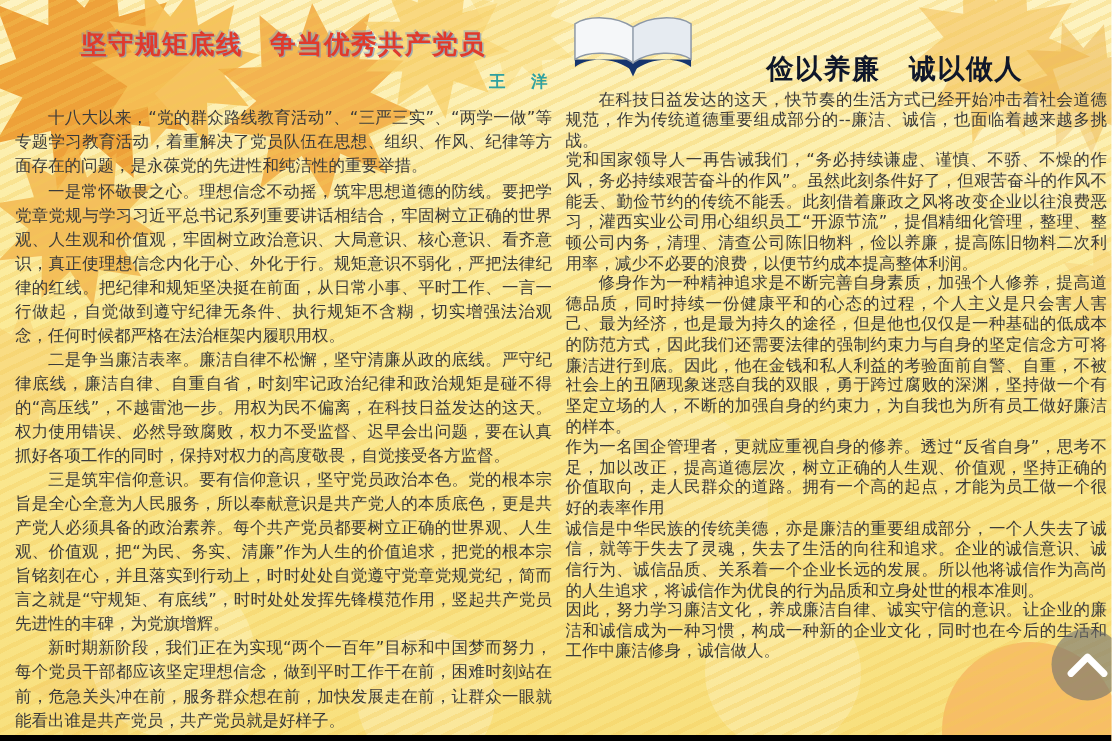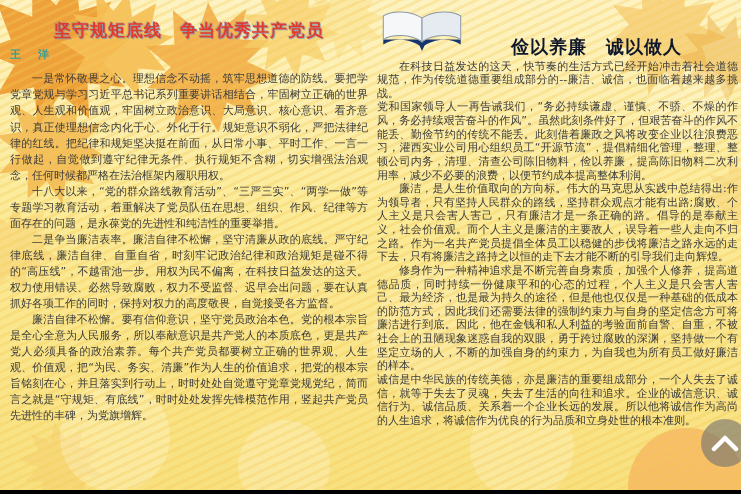--- a/index.html
+++ b/index.html
@@ -30,21 +30,21 @@
   }
   .title-left {
     margin-top:20px; color:#e03a2c;
     text-shadow:1px 1px 0 rgba(90,140,220,0.55), -1px -1px 0 rgba(90,140,220,0.35);
   }
   .title-right {
     margin-top:36px; margin-left:78px; width:calc(100% - 78px);
     color:#0f172a; font-size:18px;
   }
   .author {
-    text-align:left; font-size:11px; font-weight:bold; letter-spacing:3px;
+    text-align:right; font-size:11px; font-weight:bold; letter-spacing:3px;
     margin-top:7px;
   }
   .author-left  { color:#2fa0a0; }
   .author-right { color:#2f9e4c; margin-left:78px; width:calc(100% - 78px); margin-top:3px; }
 
   .body-left  { margin-top:9px; font-size:11px;   line-height:1.46; color:#3b3b3b; text-align:justify; }
   .body-right { margin-top:2px; font-size:11px;   line-height:1.24; color:#3b3b3b; text-align:justify; }
   .para { margin:0; }
   .para.ind { text-indent:2em; }
 
@@ -109,44 +109,46 @@
   <div class="bokeh" style="left:628px;top:428px;width:118px;height:118px;background:rgba(245,156,76,0.50)"></div>
   <div class="bokeh" style="left:648px;top:64px;width:84px;height:84px;background:rgba(255,250,228,0.28)"></div>
   <div class="bokeh" style="left:372px;top:268px;width:140px;height:140px;background:rgba(255,252,236,0.18)"></div>
   <div class="stripes"></div>
 </div>
 
 <div class="page page-left">
   <div class="title title-left">坚守规矩底线　争当优秀共产党员</div>
   <div class="author author-left">王　洋</div>
   <div class="body-left">
+      <p class="para ind">十八大以来，“党的群众路线教育活动”、“三严三实”、“两学一做”等专题学习教育活动，着重解决了党员队伍在思想、组织、作风、纪律等方面存在的问题，是永葆党的先进性和纯洁性的重要举措。</p>
       <p class="para ind">一是常怀敬畏之心。理想信念不动摇，筑牢思想道德的防线。要把学党章党规与学习习近平总书记系列重要讲话相结合，牢固树立正确的世界观、人生观和价值观，牢固树立政治意识、大局意识、核心意识、看齐意识，真正使理想信念内化于心、外化于行。规矩意识不弱化，严把法律纪律的红线。把纪律和规矩坚决挺在前面，从日常小事、平时工作、一言一行做起，自觉做到遵守纪律无条件、执行规矩不含糊，切实增强法治观念，任何时候都严格在法治框架内履职用权。</p>
-      <p class="para ind">十八大以来，“党的群众路线教育活动”、“三严三实”、“两学一做”等专题学习教育活动，着重解决了党员队伍在思想、组织、作风、纪律等方面存在的问题，是永葆党的先进性和纯洁性的重要举措。</p>
       <p class="para ind">二是争当廉洁表率。廉洁自律不松懈，坚守清廉从政的底线。严守纪律底线，廉洁自律、自重自省，时刻牢记政治纪律和政治规矩是碰不得的“高压线”，不越雷池一步。用权为民不偏离，在科技日益发达的这天。权力使用错误、必然导致腐败，权力不受监督、迟早会出问题，要在认真抓好各项工作的同时，保持对权力的高度敬畏，自觉接受各方监督。</p>
-      <p class="para ind">廉洁自律不松懈。要有信仰意识，坚守党员政治本色。党的根本宗旨是全心全意为人民服务，所以奉献意识是共产党人的本质底色，更是共产党人必须具备的政治素养。每个共产党员都要树立正确的世界观、人生观、价值观，把“为民、务实、清廉”作为人生的价值追求，把党的根本宗旨铭刻在心，并且落实到行动上，时时处处自觉遵守党章党规党纪，简而言之就是“守规矩、有底线”，时时处处发挥先锋模范作用，竖起共产党员先进性的丰碑，为党旗增辉。</p>
+      <p class="para ind">三是筑牢信仰意识。要有信仰意识，坚守党员政治本色。党的根本宗旨是全心全意为人民服务，所以奉献意识是共产党人的本质底色，更是共产党人必须具备的政治素养。每个共产党员都要树立正确的世界观、人生观、价值观，把“为民、务实、清廉”作为人生的价值追求，把党的根本宗旨铭刻在心，并且落实到行动上，时时处处自觉遵守党章党规党纪，简而言之就是“守规矩、有底线”，时时处处发挥先锋模范作用，竖起共产党员先进性的丰碑，为党旗增辉。</p>
+      <p class="para ind">新时期新阶段，我们正在为实现“两个一百年”目标和中国梦而努力，每个党员干部都应该坚定理想信念，做到平时工作干在前，困难时刻站在前，危急关头冲在前，服务群众想在前，加快发展走在前，让群众一眼就能看出谁是共产党员，共产党员就是好样子。</p>
     </div>
 </div>
 
 <div class="page page-right">
   <div class="book-wrap">
     <svg viewBox="0 0 120 64" width="86" height="50">
       <path d="M6 44 L6 51 C20 41 44 42 60 55 C76 42 100 41 114 51 L114 44 Z" fill="#16356e"></path>
       <path d="M54 47 L60 44 L66 47 L60 60 Z" fill="#16356e"></path>
       <path d="M60 14 C44 3 18 3 6 11 L6 44 C18 36 44 36 60 47 Z" fill="#f5f7f9" stroke="#8d98a6" stroke-width="1.4"></path>
       <path d="M60 14 C76 3 102 3 114 11 L114 44 C102 36 76 36 60 47 Z" fill="#e6ebf1" stroke="#8d98a6" stroke-width="1.4"></path>
       <path d="M60 14 L60 47" stroke="#aab4c0" stroke-width="1.4"></path>
     </svg>
   </div>
   <div class="title title-right">俭以养廉　诚以做人</div>
   <div class="body-right">
       <p class="para ind">在科技日益发达的这天，快节奏的生活方式已经开始冲击着社会道德规范，作为传统道德重要组成部分的--廉洁、诚信，也面临着越来越多挑战。</p>
       <p class="para">党和国家领导人一再告诫我们，“务必持续谦虚、谨慎、不骄、不燥的作风，务必持续艰苦奋斗的作风”。虽然此刻条件好了，但艰苦奋斗的作风不能丢、勤俭节约的传统不能丢。此刻借着廉政之风将改变企业以往浪费恶习，灌西实业公司用心组织员工“开源节流”，提倡精细化管理，整理、整顿公司内务，清理、清查公司陈旧物料，俭以养廉，提高陈旧物料二次利用率，减少不必要的浪费，以便节约成本提高整体利润。</p>
-      <p class="para ind">廉洁，是人生价值取向的方向标。伟大的马克思从实践中总结得出:作为领导者，只有坚持人民群众的路线，坚持群众观点才能有出路;腐败、个人主义是只会害人害己，只有廉洁才是一条正确的路。倡导的是奉献主义，社会价值观。而个人主义是廉洁的主要敌人，误导着一些人走向不归之路。作为一名共产党员提倡全体员工以稳健的步伐将廉洁之路永远的走下去，只有将廉洁之路持之以恒的走下去才能不断的引导我们走向辉煌。</p>
       <p class="para ind">修身作为一种精神追求是不断完善自身素质，加强个人修养，提高道德品质，同时持续一份健康平和的心态的过程，个人主义是只会害人害己、最为经济，也是最为持久的途径，但是他也仅仅是一种基础的低成本的防范方式，因此我们还需要法律的强制约束力与自身的坚定信念方可将廉洁进行到底。因此，他在金钱和私人利益的考验面前自警、自重，不被社会上的丑陋现象迷惑自我的双眼，勇于跨过腐败的深渊，坚持做一个有坚定立场的人，不断的加强自身的约束力，为自我也为所有员工做好廉洁的样本。</p>
+      <p class="para">作为一名国企管理者，更就应重视自身的修养。透过“反省自身”，思考不足，加以改正，提高道德层次，树立正确的人生观、价值观，坚持正确的价值取向，走人民群众的道路。拥有一个高的起点，才能为员工做一个很好的表率作用</p>
       <p class="para">诚信是中华民族的传统美德，亦是廉洁的重要组成部分，一个人失去了诚信，就等于失去了灵魂，失去了生活的向往和追求。企业的诚信意识、诚信行为、诚信品质、关系着一个企业长远的发展。所以他将诚信作为高尚的人生追求，将诚信作为优良的行为品质和立身处世的根本准则。</p>
+      <p class="para">因此，努力学习廉洁文化，养成廉洁自律、诚实守信的意识。让企业的廉洁和诚信成为一种习惯，构成一种新的企业文化，同时也在今后的生活和工作中廉洁修身，诚信做人。</p>
     </div>
 </div>
 
 <div class="back-top">
   <svg width="30" height="18" viewBox="0 0 30 18">
     <polyline points="4,15 15,4 26,15" fill="none" stroke="#ffffff" stroke-width="4.5" stroke-linecap="round" stroke-linejoin="round"></polyline>
   </svg>
 </div>
 
 <div class="bottom-bar"></div>

